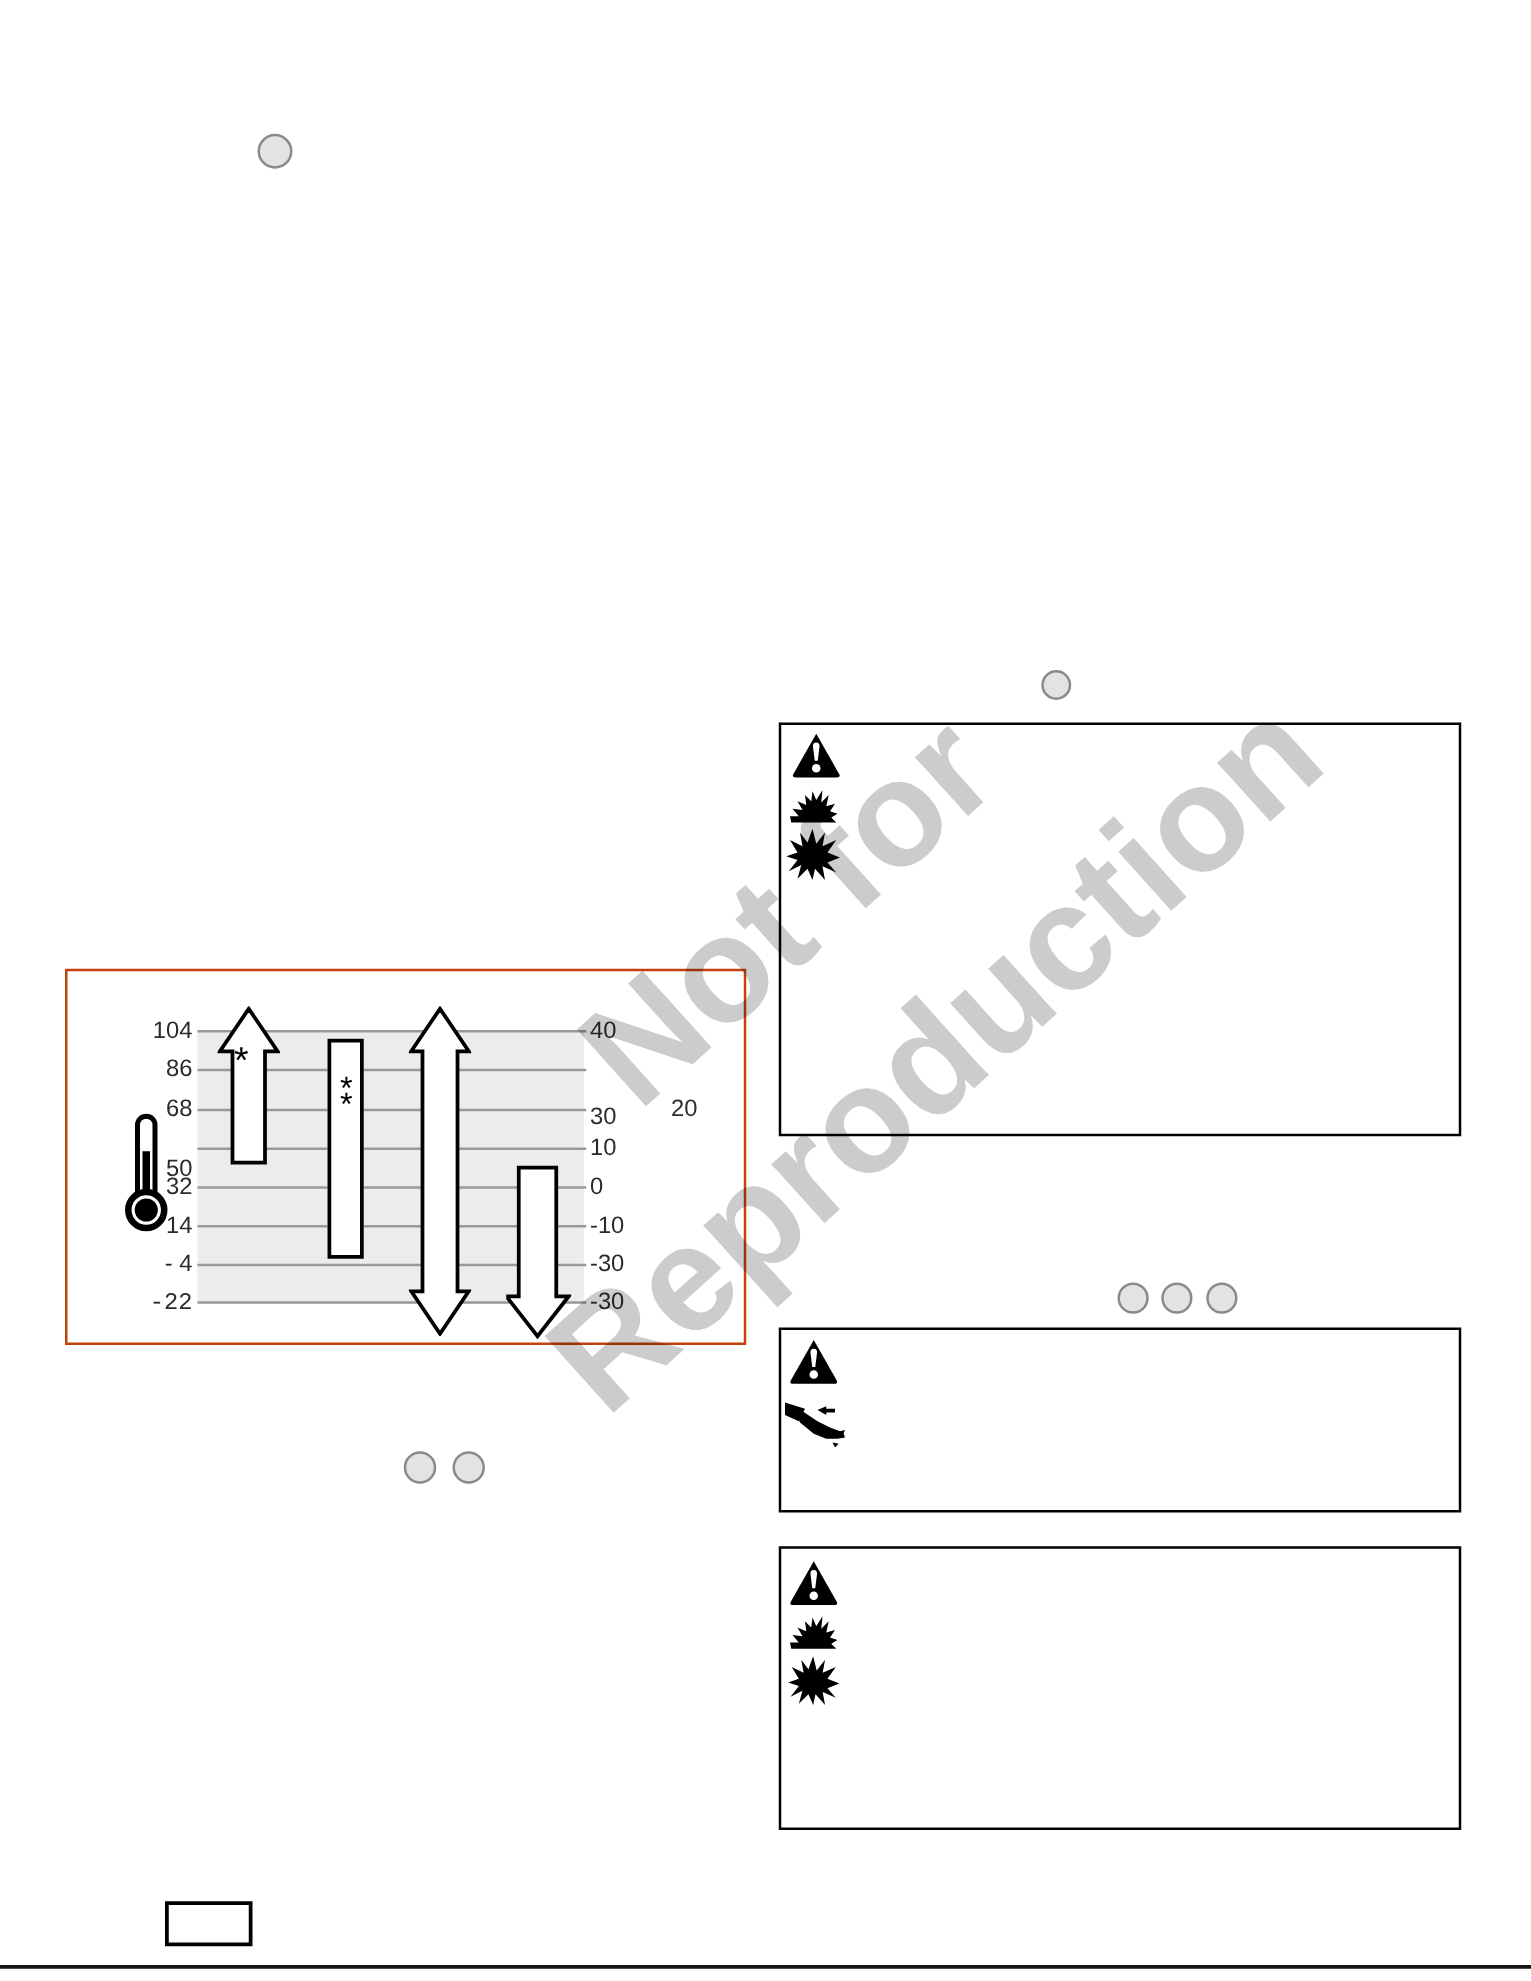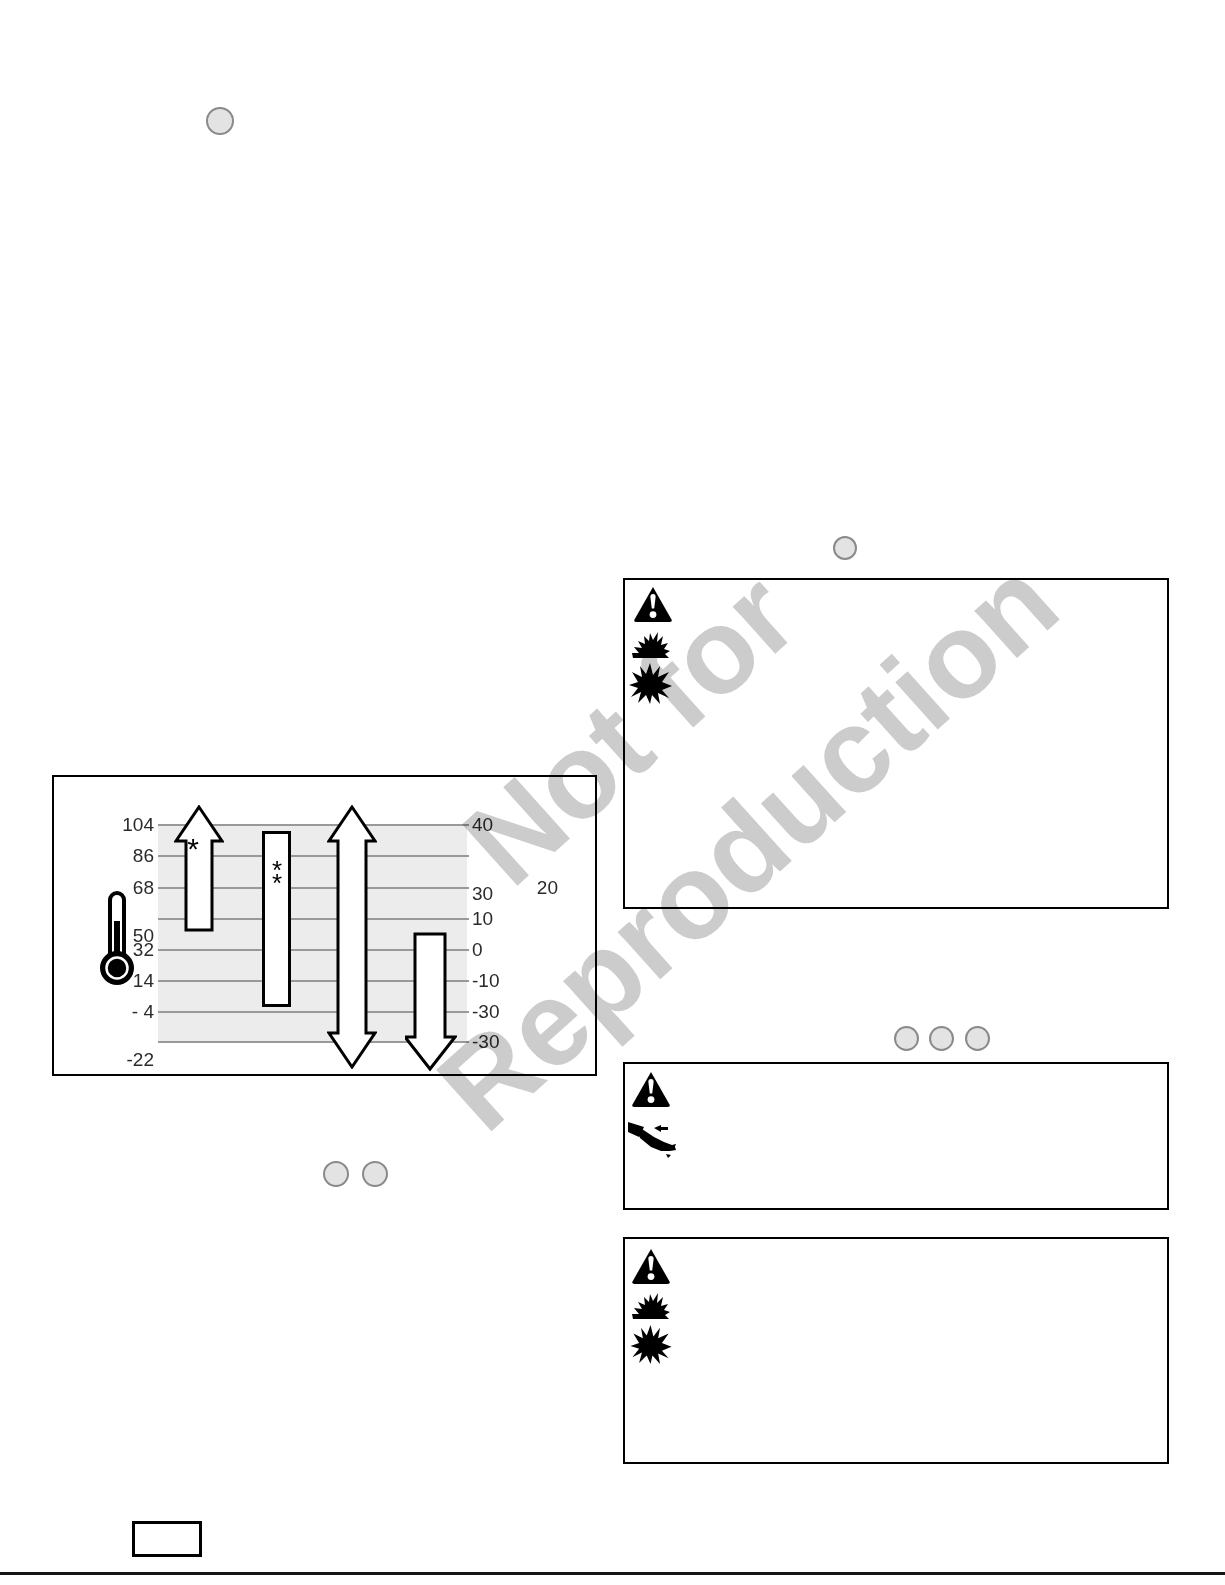--- a/index.html
+++ b/index.html
@@ -15,21 +15,21 @@
     mix-blend-mode:multiply;pointer-events:none;z-index:6;
   }
   
   .callout{
     position:absolute;border-radius:50%;background:#e3e3e3;
     border:2px solid #8a8a8a;box-sizing:border-box;z-index:2;
   }
   
   .chart{
     position:absolute;left:52px;top:775px;width:545px;height:301px;
-    border:2px solid #000000;box-sizing:border-box;background:#fff;z-index:1;
+    border:2px solid #c2410c;box-sizing:border-box;background:#fff;z-index:1;
   }
   .shade{position:absolute;left:104px;top:48px;width:309px;height:218px;background:#ececec;}
   .grid{position:absolute;left:104px;width:311px;height:2px;background:#999;}
   .ftick,.ctick{
     position:absolute;height:22px;line-height:22px;font-size:19px;color:#2b2b2b;
   }
   .ftick{left:14px;width:86px;text-align:right;}
   .ctick{left:418px;width:86px;text-align:left;}
   .marker-star{
     position:absolute;left:112px;top:57px;width:54px;text-align:center;
@@ -84,21 +84,21 @@
   <div class="grid" style="top:234px;"></div>
   <div class="grid" style="top:264px;"></div>
 
   <div class="ftick" style="top:37px;">104</div>
   <div class="ftick" style="top:68px;">86</div>
   <div class="ftick" style="top:100px;">68</div>
   <div class="ftick" style="top:131px;margin-top:17px;">50</div>
   <div class="ftick" style="top:162px;">32</div>
   <div class="ftick" style="top:193px;">14</div>
   <div class="ftick" style="top:224px;">- 4</div>
-  <div class="ftick" style="top:272px;">-22</div>
+  <div class="ftick" style="top:254px;font-family:Liberation Mono, monospace;">-22</div>
 
   <div class="ctick" style="top:37px;">40</div>
   <div class="ctick" style="top:68px;margin-top:38px;">30</div>
   <div class="ctick" style="top:100px;text-align:right;">20</div>
   <div class="ctick" style="top:131px;">10</div>
   <div class="ctick" style="top:162px;">0</div>
   <div class="ctick" style="top:193px;">-10</div>
   <div class="ctick" style="top:224px;">-30</div>
   <div class="ctick" style="top:254px;">-30</div>
 

